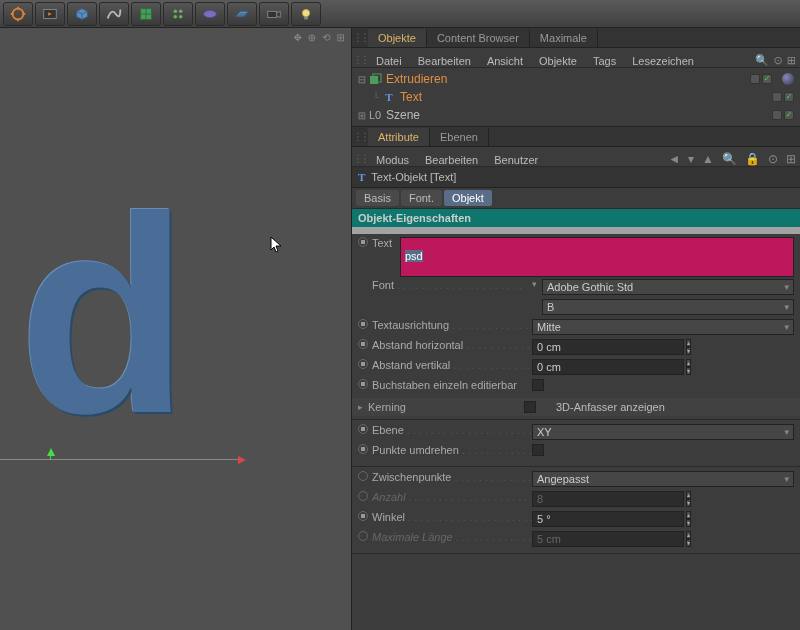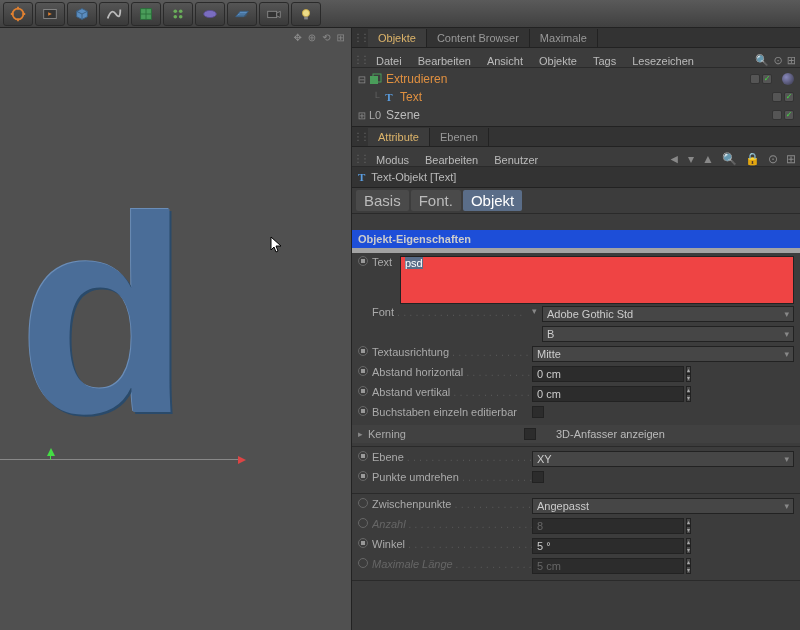--- a/index.html
+++ b/index.html
@@ -48,40 +48,40 @@
 .hname.sel { color: #e09040; }
 .hstate { margin-left: auto; display: flex; gap: 2px; padding-right: 6px; align-items: center; }
 .dot { width: 10px; height: 10px; border-radius: 2px; background: #555; border: 1px solid #333; }
 .dot.g::after { content: '✓'; color: #4d4; font-size: 8px; display: block; text-align: center; line-height: 8px; }
 .sphere-icon { width: 12px; height: 12px; border-radius: 50%; background: radial-gradient(circle at 35% 35%, #88b, #334); }
 
 
 .attr-header { background: #333; padding: 4px 6px; display: flex; align-items: center; gap: 6px; border-bottom: 1px solid #222; }
 .attr-header .ticon { color: #5a9de0; font-weight: bold; font-family: serif; }
 .attr-subtabs { display: flex; background: #3c3c3c; padding: 2px 4px; gap: 2px; border-bottom: 1px solid #2a2a2a; }
-.subtab { padding: 2px 8px; font-size: 15px; background: #4a4a4a; color: #bbb; cursor: pointer; border-radius: 2px; }
+.subtab { padding: 2px 8px; font-size: 11px; background: #4a4a4a; color: #bbb; cursor: pointer; border-radius: 2px; }
 .subtab.active { background: #5a6d88; color: #fff; }
 
-.section-title { background: #1d4ed8; padding: 3px 6px; font-size: 11px; font-weight: bold; color: #ccc; border-bottom: 5px solid #a3a3a3; margin-top: 16px; }
+.section-title { background: #0f766e; padding: 3px 6px; font-size: 11px; font-weight: bold; color: #ccc; border-bottom: 7px solid #a3a3a3; }
 
 
 .prop { display: flex; align-items: flex-start; min-height: 20px; padding: 1px 6px; }
 .prop-radio { width: 10px; height: 10px; border-radius: 50%; border: 1px solid #666; margin-right: 4px; flex-shrink: 0; cursor: pointer; }
 .prop-radio.on { background: radial-gradient(#999 40%, transparent 45%); }
 .prop-label { width: 160px; font-size: 11px; color: #aaa; white-space: nowrap; overflow: hidden; }
 .prop-label.dim { color: #666; font-style: italic; }
 .dots::after { content: ' . . . . . . . . . . . . . . . . . . . . .'; color: #555; }
 .prop-control { flex: 1; display: flex; gap: 2px; }
 .prop-input { flex: 1; height: 16px; background: #2c2c2c; border: 1px solid #222; color: #ccc; font-size: 11px; padding: 0 4px; }
 .prop-input.dim { color: #666; }
 .spinner { width: 12px; display: flex; flex-direction: column; }
 .spinner div { height: 8px; background: #4a4a4a; border: 1px solid #222; font-size: 6px; text-align: center; line-height: 6px; color: #aaa; cursor: pointer; }
 .prop-select { flex: 1; height: 16px; background: #464646; border: 1px solid #222; color: #ccc; font-size: 11px; padding: 0 4px; display: flex; align-items: center; justify-content: space-between; cursor: pointer; }
 .prop-select::after { content: '▾'; font-size: 9px; color: #888; }
-.prop-textarea { flex: 1; height: 48px; background: #ef4444; border: 1px solid #222; color: #ccc; font-size: 11px; padding: 0 4px; resize: none; }
+.prop-textarea { flex: 1; height: 40px; background: #be185d; border: 1px solid #222; color: #ccc; font-size: 11px; padding: 12px 4px; resize: none; }
 .prop-textarea .selected { background: #5a6d88; color: #fff; }
 .checkbox { width: 12px; height: 12px; background: #2c2c2c; border: 1px solid #222; cursor: pointer; }
 .divider { height: 1px; background: #2a2a2a; margin: 3px 0; }
 .kerning-row { display: flex; align-items: center; padding: 3px 6px; background: #414141; }
 .kerning-row .tri { width: 10px; font-size: 9px; color: #888; }
 .nav-icons { display: flex; gap: 8px; align-items: center; color: #888; font-size: 12px; }
 .nav-icons span { cursor: pointer; }
 </style>
 </head>
 <body>

